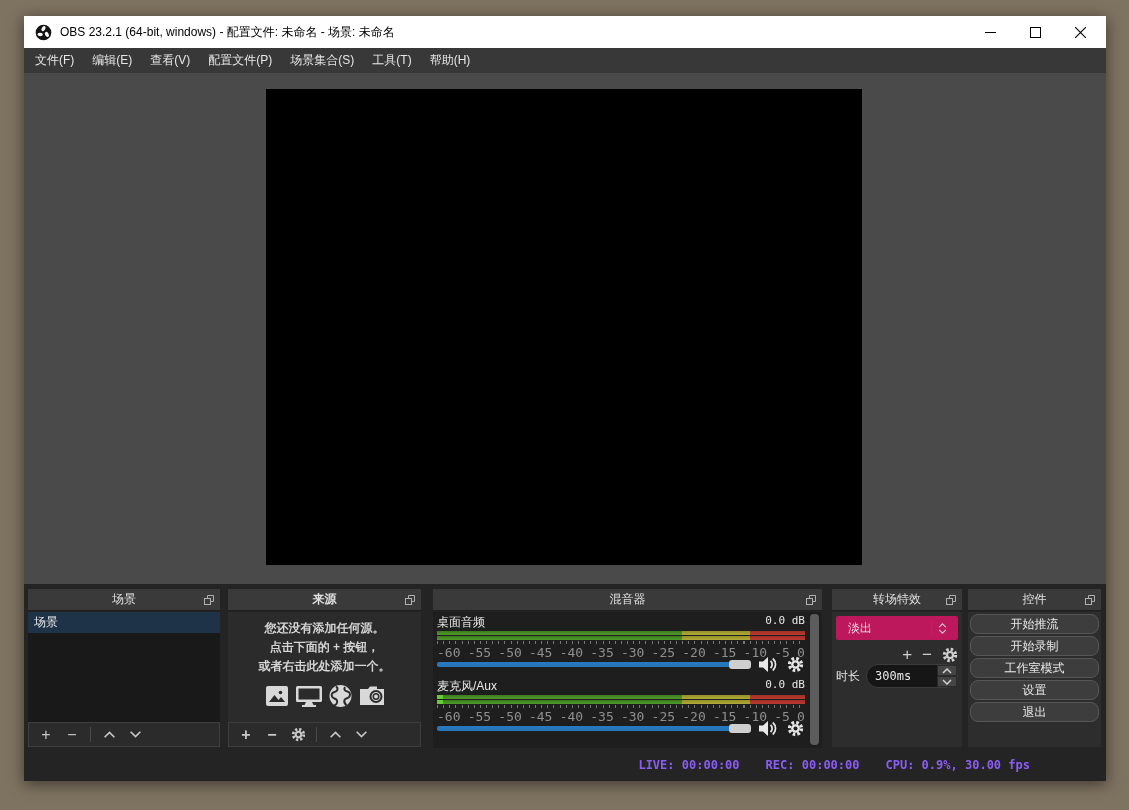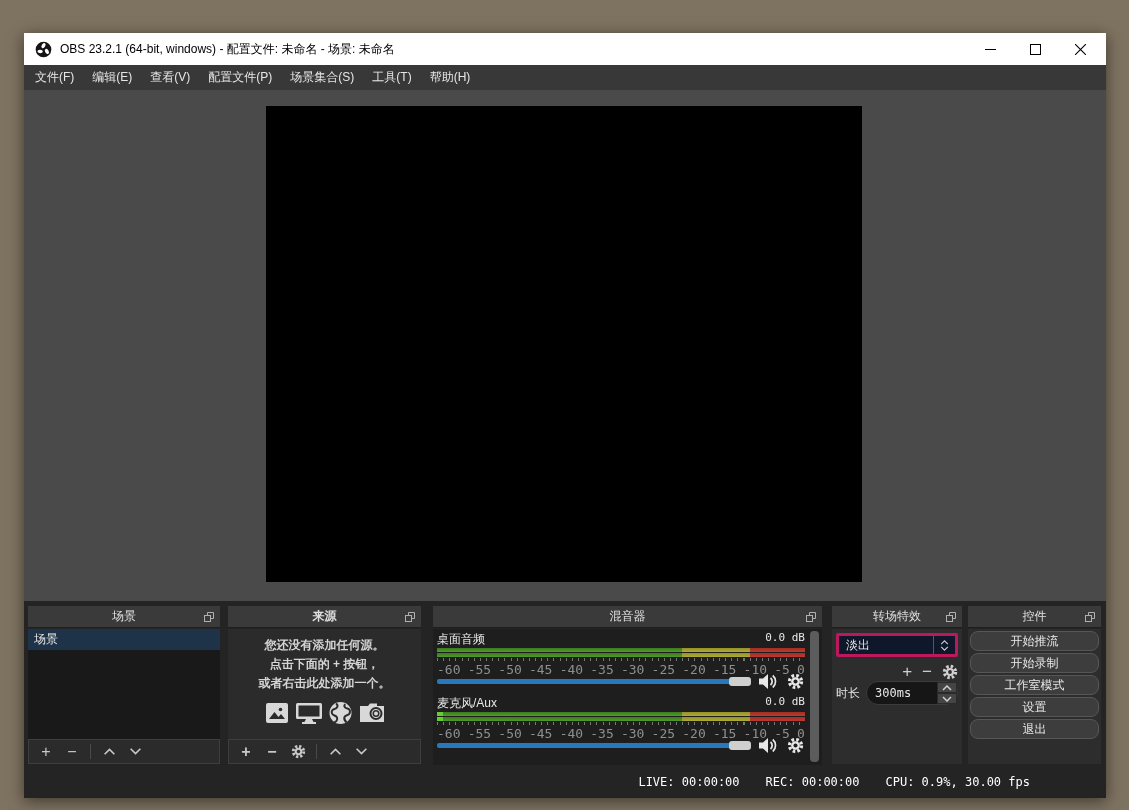--- a/index.html
+++ b/index.html
@@ -1,20 +1,20 @@
 <!DOCTYPE html>
 <html><head>
 <meta charset="utf-8">
 <style>
   * { margin:0; padding:0; box-sizing:border-box; }
   html,body { width:1129px; height:810px; overflow:hidden; }
   body { background:#7e7260; font-family:"Liberation Sans", sans-serif; }
 
   .window { position:absolute; left:24px; top:16px; width:1082px; height:765px;
-            background:#242424; box-shadow:0 3px 14px rgba(0,0,0,.5);margin-top:17px; }
+            background:#242424; box-shadow:0 3px 14px rgba(0,0,0,.5); }
 
   
   .titlebar { position:absolute; left:0; top:0; width:100%; height:32px; background:#ffffff;
               display:flex; align-items:center; }
   .obs-logo { margin-left:11px; width:17px; height:17px; display:inline-block; }
   .title { margin-left:8px; font-size:12px; color:#000; white-space:nowrap; }
   .win-buttons { position:absolute; right:3px; top:0; height:32px; display:flex; }
   .win-btn { width:45px; height:32px; display:flex; align-items:center; justify-content:center; }
 
   
@@ -73,22 +73,22 @@
   .slider-row { position:relative; height:18px; margin-top:3px; }
   .vslider { position:absolute; left:0; top:4px; width:314px; height:9px; }
   .vtrack { position:absolute; left:0; top:2px; width:100%; height:5px; background:#2878be; border-radius:2px; }
   .vhandle { position:absolute; right:0; top:0; width:22px; height:9px; background:#cfcfcf; border-radius:3px; }
   .mix-icon { position:absolute; top:0; width:20px; height:17px; }
   .spk { left:321px; } .mixgear { left:350px; }
   .mixer-scroll { position:absolute; right:3px; top:2px; width:9px; bottom:3px; background:#2a2a2a; border-radius:4px; }
   .mixer-thumb { position:absolute; left:0; top:0; width:9px; height:100%; background:#5c5c5c; border-radius:4px; }
 
   .trans-body, .ctrl-body { position:absolute; left:0; top:23px; right:0; bottom:0; background:#2d2d2d; }
-  .combo { position:absolute; left:4px; top:4px; width:122px; height:24px; background:#0f172a;
-           border:3px solid #be185d; border-radius:2px; display:flex; align-items:center; }
+  .combo { position:absolute; left:4px; top:4px; width:122px; height:24px; background:#be185d;
+           border:5px solid #be185d; border-radius:2px; display:flex; align-items:center; }
   .combo-text { flex:1; padding-left:7px; font-size:12px; color:#e8e8e8; }
   .combo-arrows { width:22px; height:100%; border-left:1px solid #565656;
                   display:flex; flex-direction:column; align-items:center; justify-content:center; gap:1px; }
   .trans-btnrow { position:absolute; right:4px; top:32px; width:90px; height:22px;
                   display:flex; justify-content:flex-end; align-items:center; gap:10px; }
   .trans-btn { color:#d0d0d0; font-size:17px; display:flex; align-items:center; justify-content:center; }
   .dur-row { position:absolute; left:4px; top:56px; right:4px; height:16px; display:flex; align-items:center; }
   .dur-label { font-size:12px; color:#e0e0e0; width:30px; }
   .spinbox { position:relative; flex:1; height:24px; background:#161616; border:1px solid #3c3c3c;
              border-radius:12px; display:flex; align-items:center; }
@@ -96,21 +96,21 @@
   .spin-btns { width:20px; height:100%; display:flex; flex-direction:column; }
   .spin-btn { flex:1; background:#454545; border:1px solid #2a2a2a; display:flex; align-items:center; justify-content:center; }
 
   .ctrl-btn { position:absolute; left:2px; width:129px; height:20px; background:#3d3d3d;
               border:1px solid #565656; border-radius:8px; color:#e8e8e8; font-size:12px;
               display:flex; align-items:center; justify-content:center; }
 
   
   .statusbar { position:absolute; left:0; right:0; top:739px; height:20px;
                display:flex; justify-content:flex-end; align-items:center; gap:26px; padding-right:76px; }
-  .status-item { font-family:"DejaVu Sans Mono", monospace; font-size:12px; color:#ffffff; white-space:nowrap; }
+  .status-item { font-family:"DejaVu Sans Mono", monospace; font-size:12px; color:#8b5cf6; white-space:nowrap;font-weight:bold; }
 
   svg { display:block; }
 </style>
 </head>
 <body>
 
 <div class="window">
 
   <div class="titlebar">
     <span class="obs-logo">

